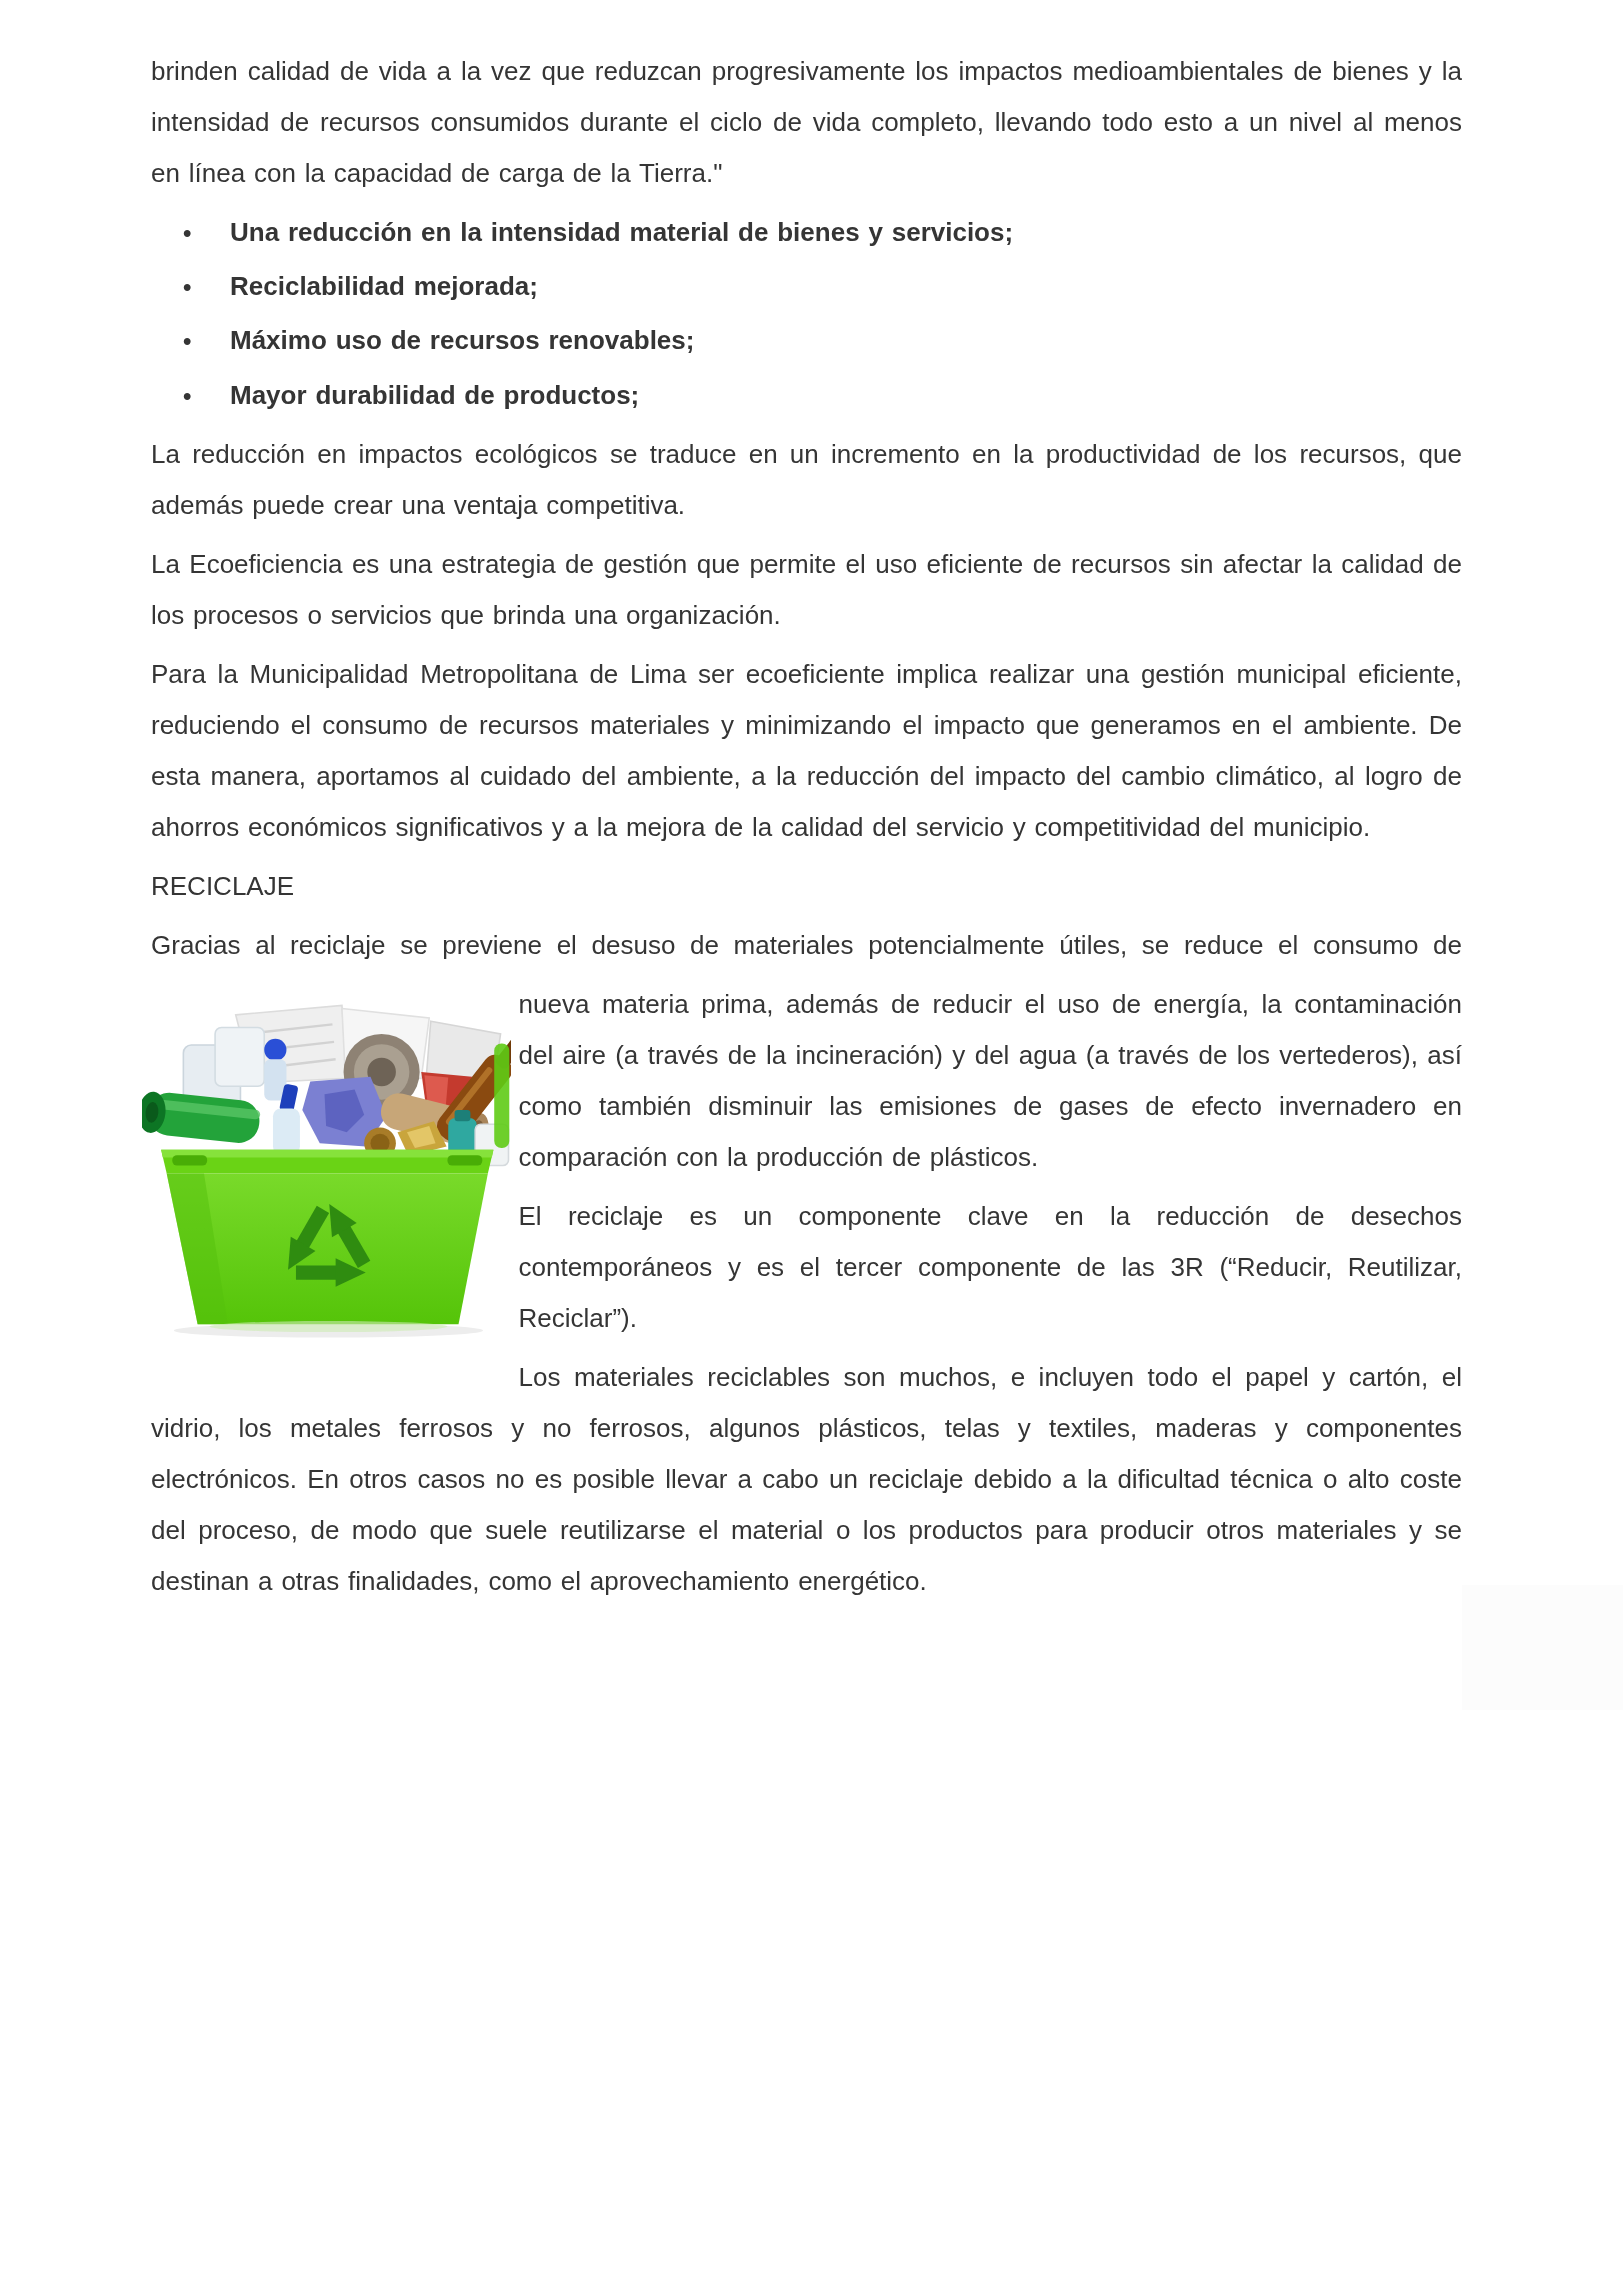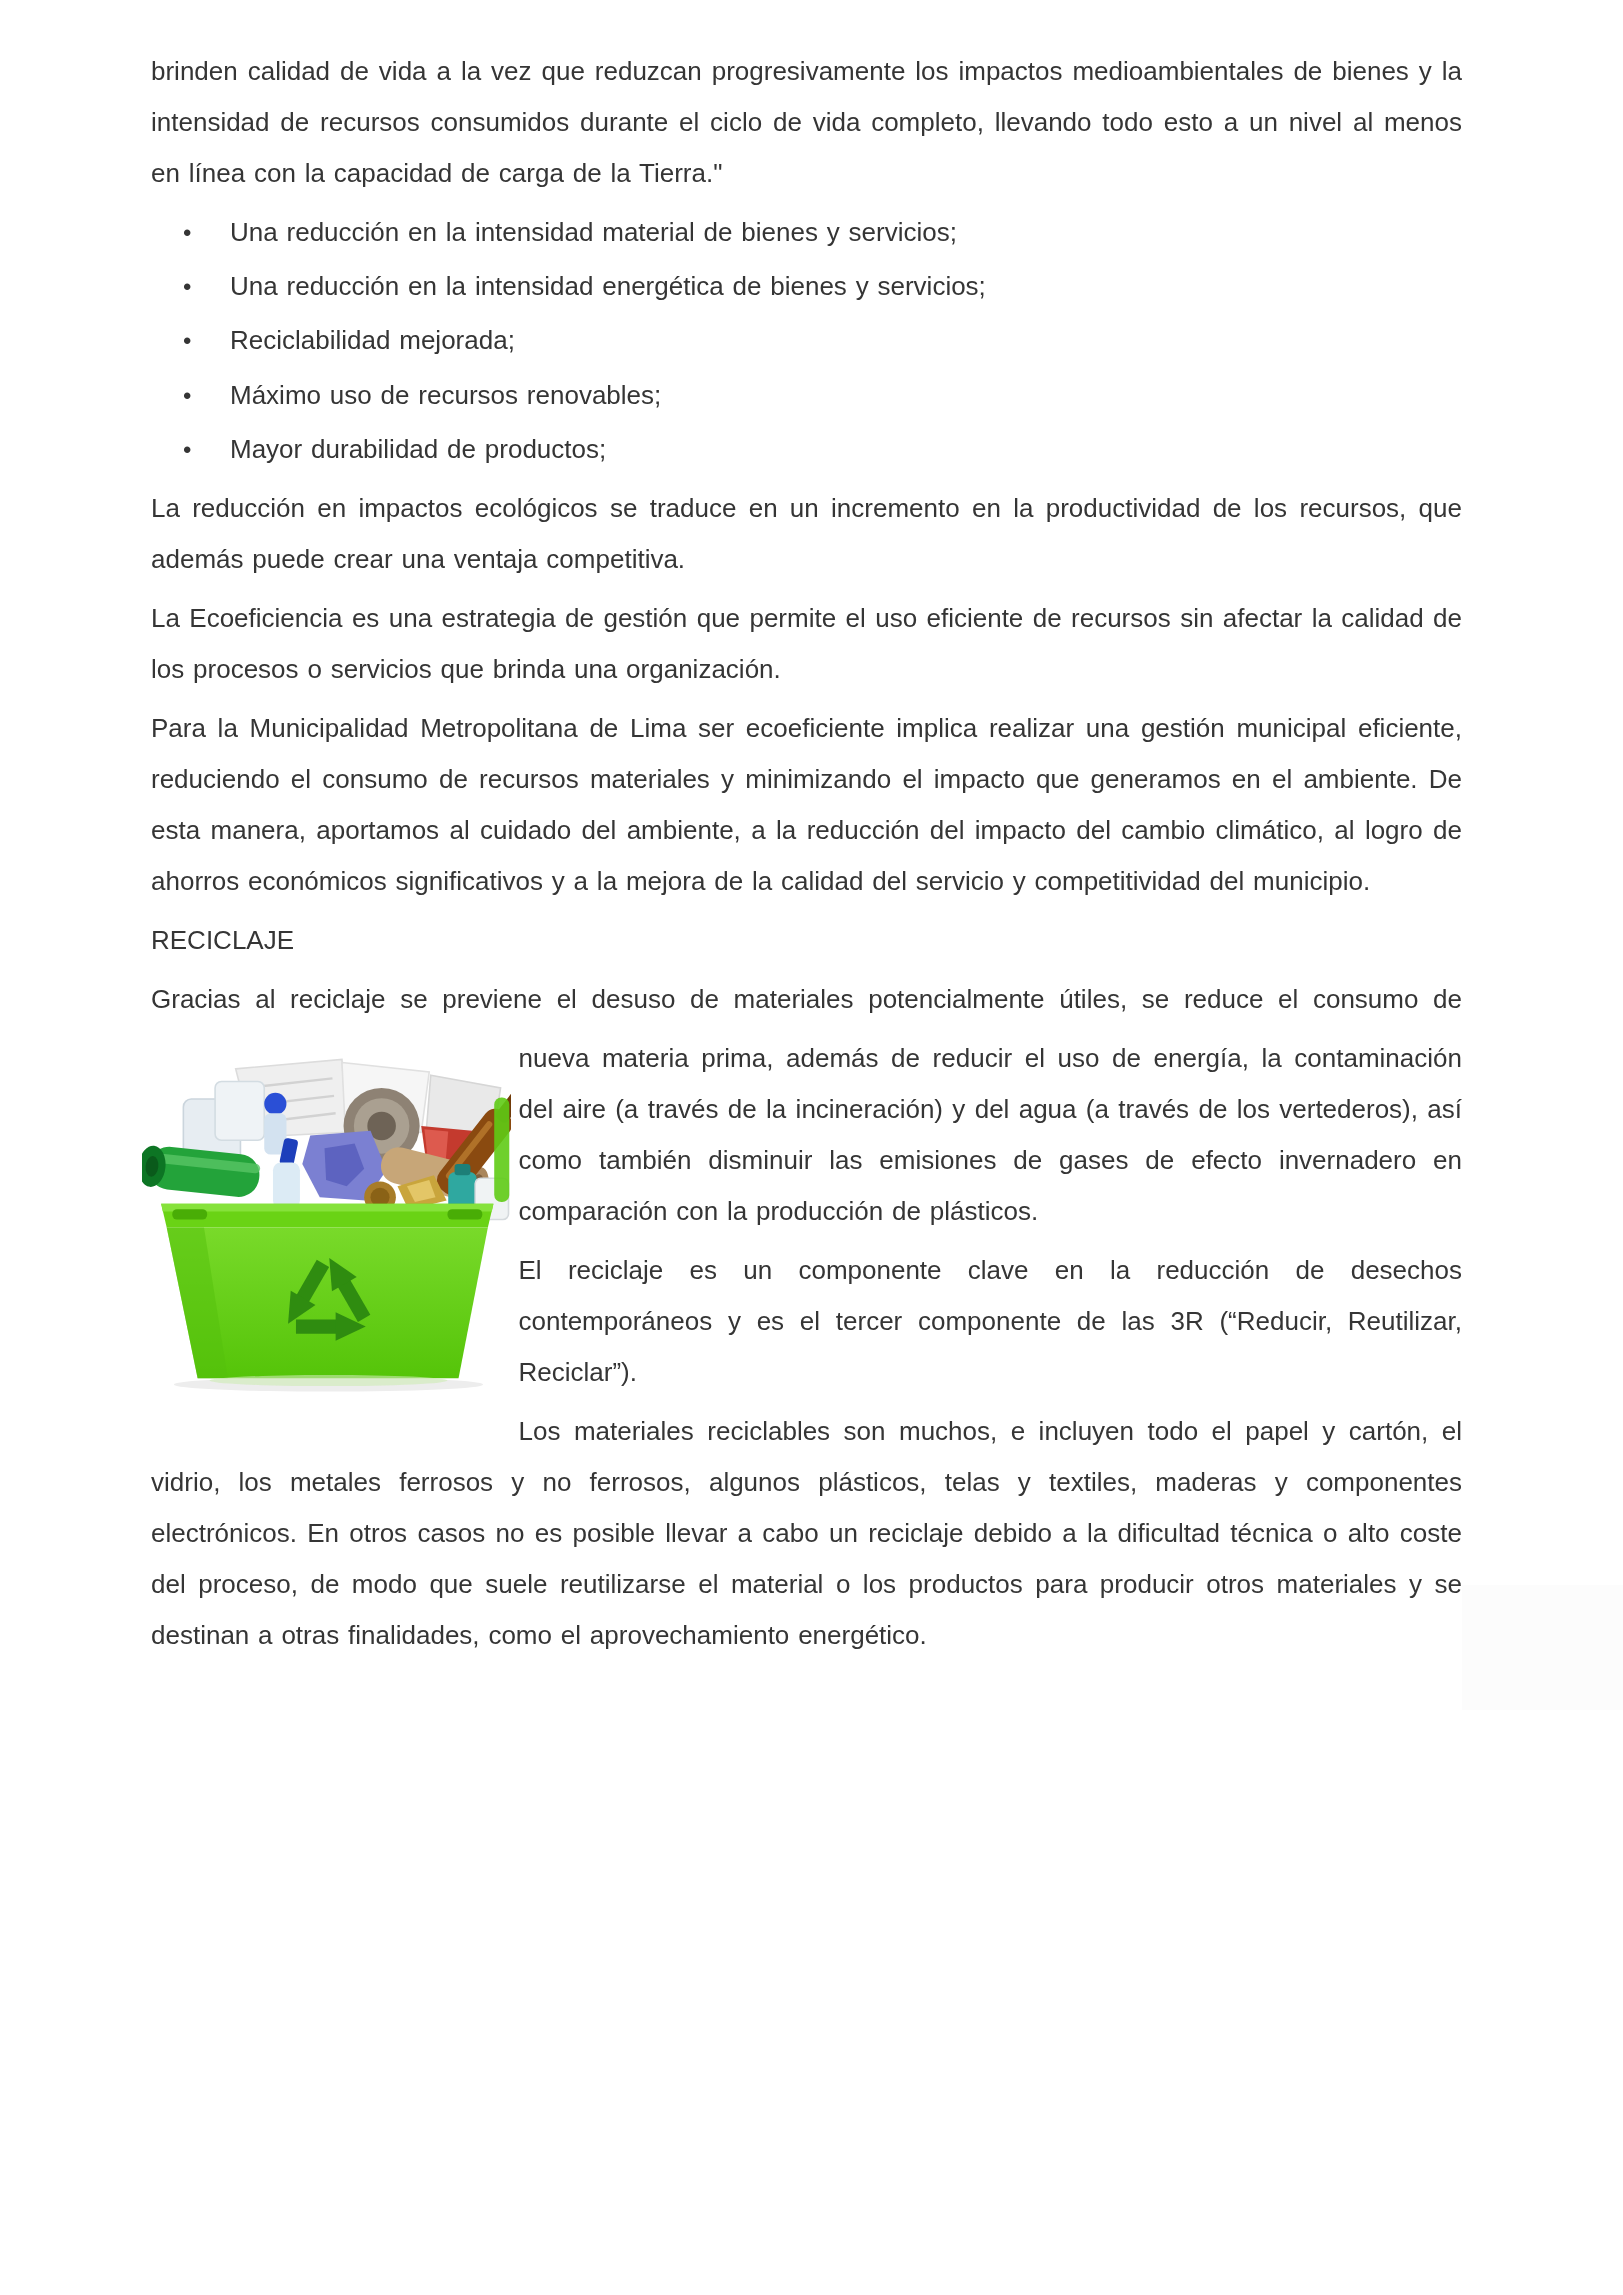--- a/index.html
+++ b/index.html
@@ -13,21 +13,21 @@
     font-family:"Liberation Sans","DejaVu Sans",sans-serif;
     font-size:26px;
     line-height:51px;
     color:#353535;
     text-align:justify;
     overflow:hidden;
   }
   .page p{margin:0 0 8px 0;word-spacing:1.6px;}
   .line-full{text-align-last:justify;}
   .b-list{list-style:none;margin:8px 0;padding:0;}
-  .b-list li{position:relative;padding-left:79px;margin:0 0 3.2px 0;word-spacing:1.6px;}
+  .b-list li{position:relative;padding-left:79px;margin:0 0 3.2px 0;word-spacing:1.6px;font-weight:bold;}
   .b-list li::before{
     content:"\2022";
     position:absolute;left:32px;top:0;
     font-size:24px;color:#353535;
   }
   .heading{margin:131px 0 8px 0;}
   .p-after-heading{margin-top:36px;}
   figure.bin{
     float:left;
     width:369px;height:341px;
@@ -44,21 +44,20 @@
 </head>
 <body>
 
 <div class="page">
 
   <p>brinden calidad de vida a la vez que reduzcan progresivamente los impactos medioambientales de bienes y la intensidad de recursos consumidos durante el ciclo de vida completo, llevando todo esto a un nivel al menos en línea con la capacidad de carga de la Tierra."</p>
 
 
   <ul class="b-list">
     <li>Una reducción en la intensidad material de bienes y servicios;</li>
-    <li>Una reducción en la intensidad energética de bienes y servicios;</li>
     <li>Reciclabilidad mejorada;</li>
     <li>Máximo uso de recursos renovables;</li>
     <li>Mayor durabilidad de productos;</li>
   </ul>
 
   <p>La reducción en impactos ecológicos se traduce en un incremento en la productividad de los recursos, que además puede crear una ventaja competitiva.</p>
 
   <p>La Ecoeficiencia es una estrategia de gestión que permite el uso eficiente de recursos sin afectar la calidad de los procesos o servicios que brinda una organización.</p>
 
   <p>Para la Municipalidad Metropolitana de Lima ser ecoeficiente implica realizar una gestión municipal eficiente, reduciendo el consumo de recursos materiales y minimizando el impacto que generamos en el ambiente. De esta manera, aportamos al cuidado del ambiente, a la reducción del impacto del cambio climático, al logro de ahorros económicos significativos y a la mejora de la calidad del servicio y competitividad del municipio.</p>

